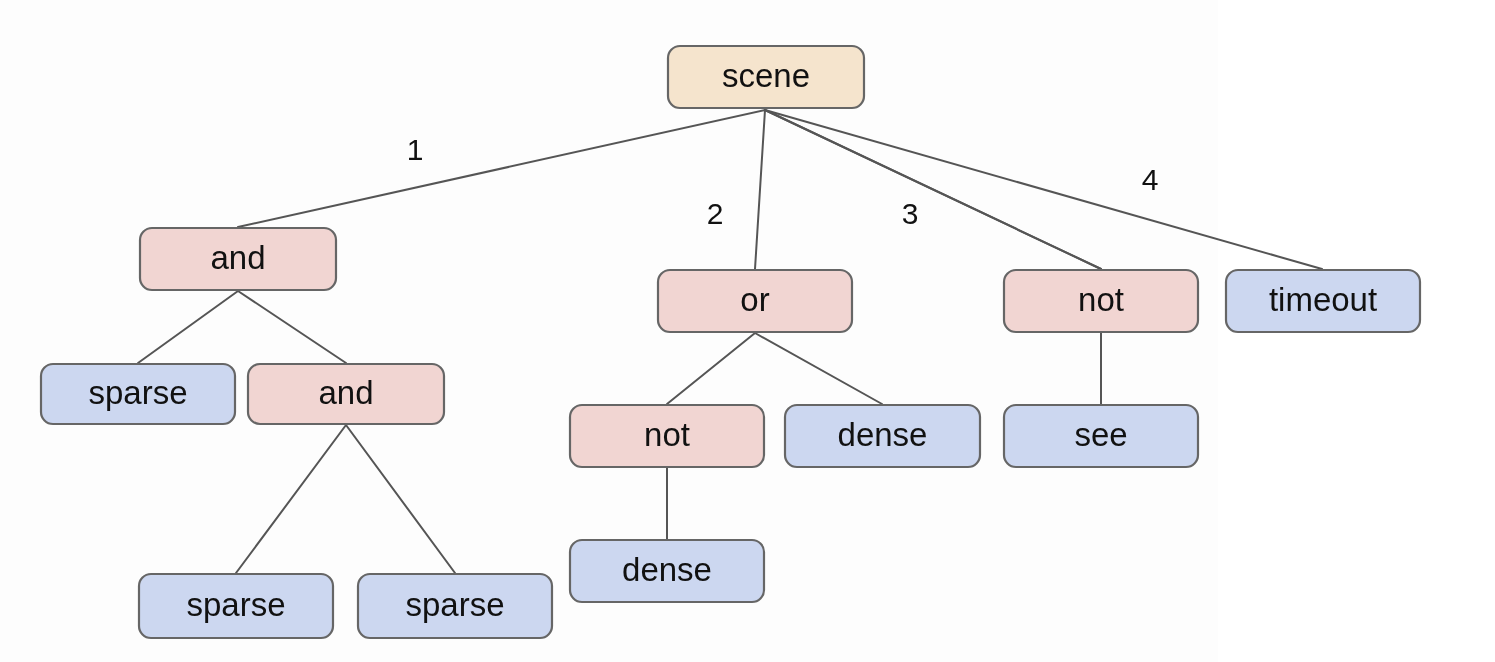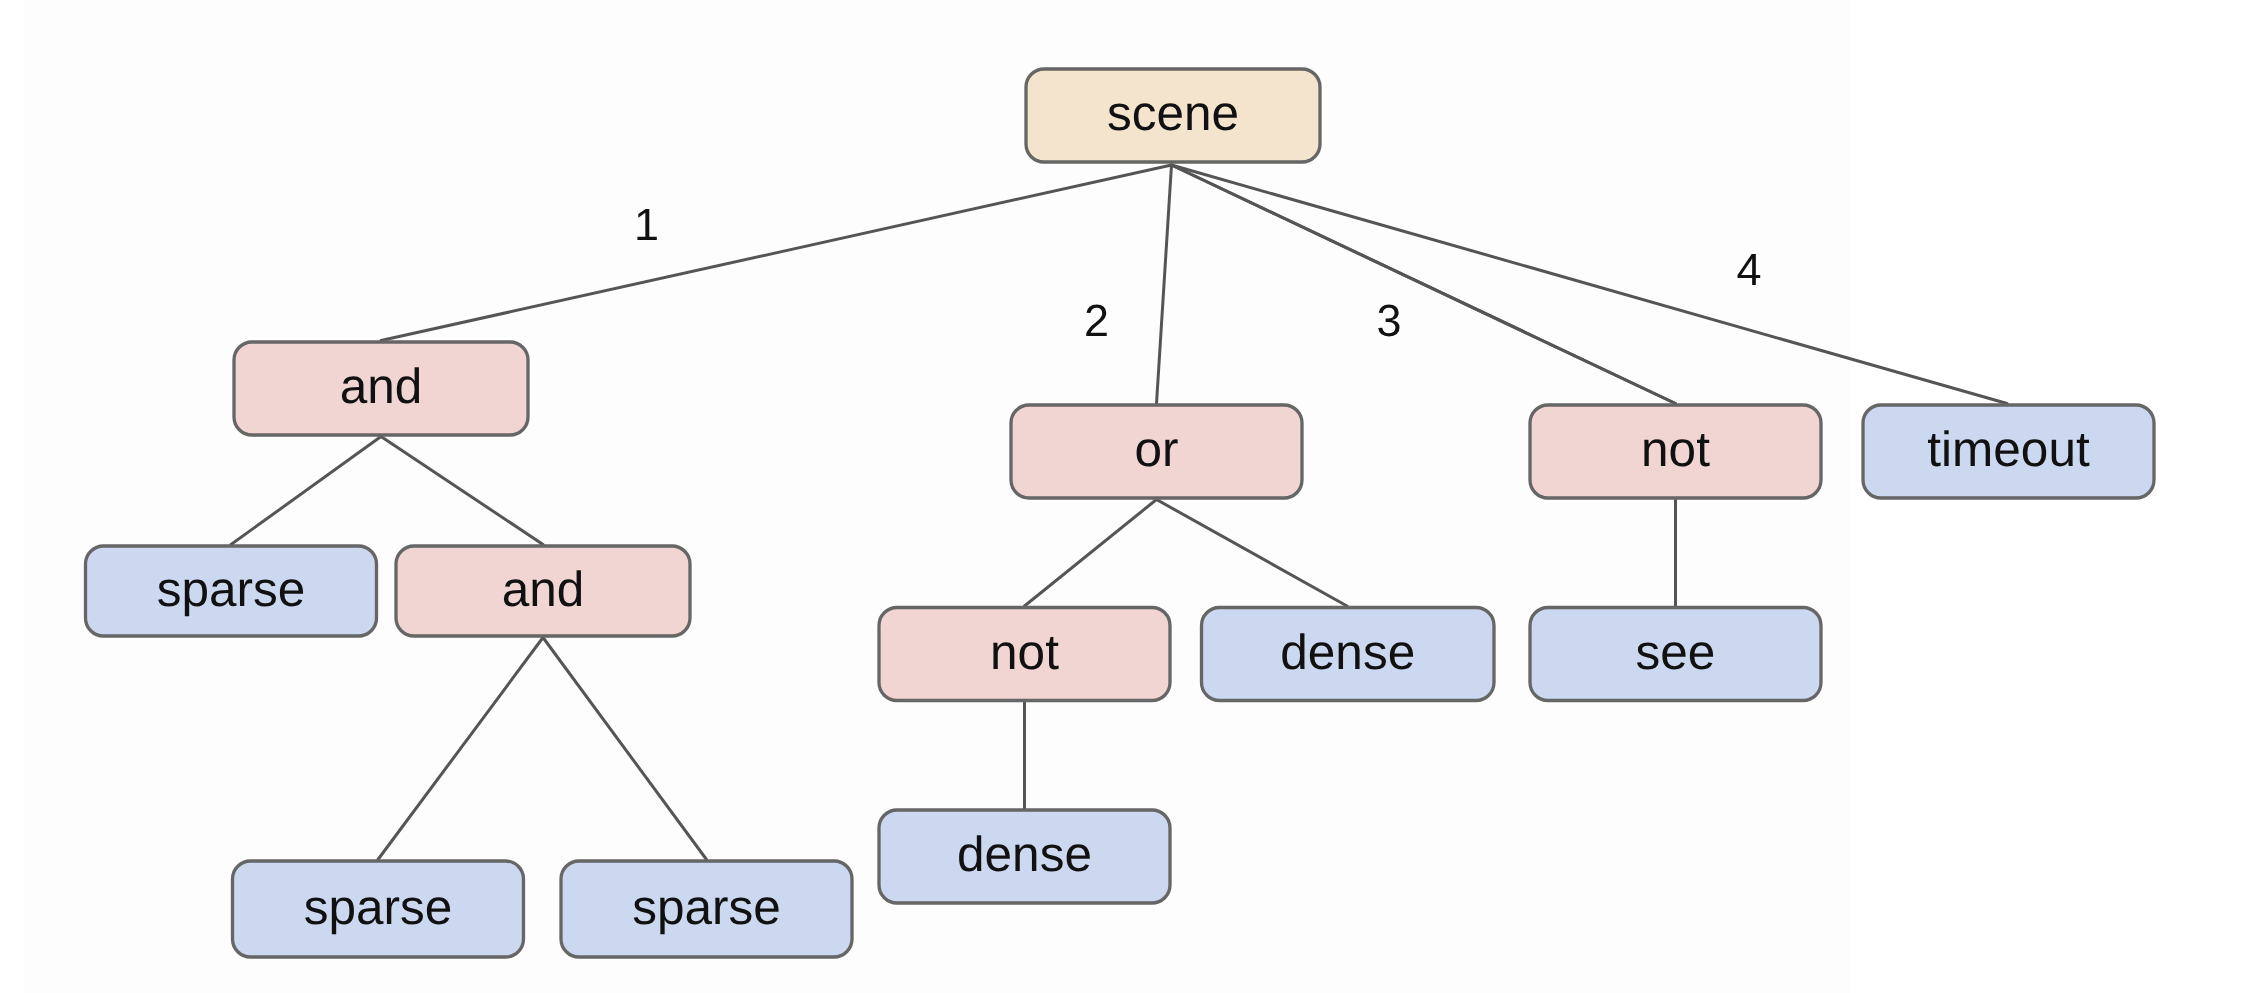--- a/index.html
+++ b/index.html
@@ -11,21 +11,20 @@
     width: 1495px;
     height: 662px;
     overflow: hidden;
     font-family: "Liberation Sans", sans-serif;
   }
   #diagram-root {
     position: relative;
     width: 1218px;
     height: 662px;
     background: #fdfdfd;
-    margin-left: 16px;
   }
   svg#tree-canvas {
     position: absolute;
     top: 0;
     left: 0;
     width: 1495px;
     height: 662px;
     display: block;
   }
   .edge-line {

